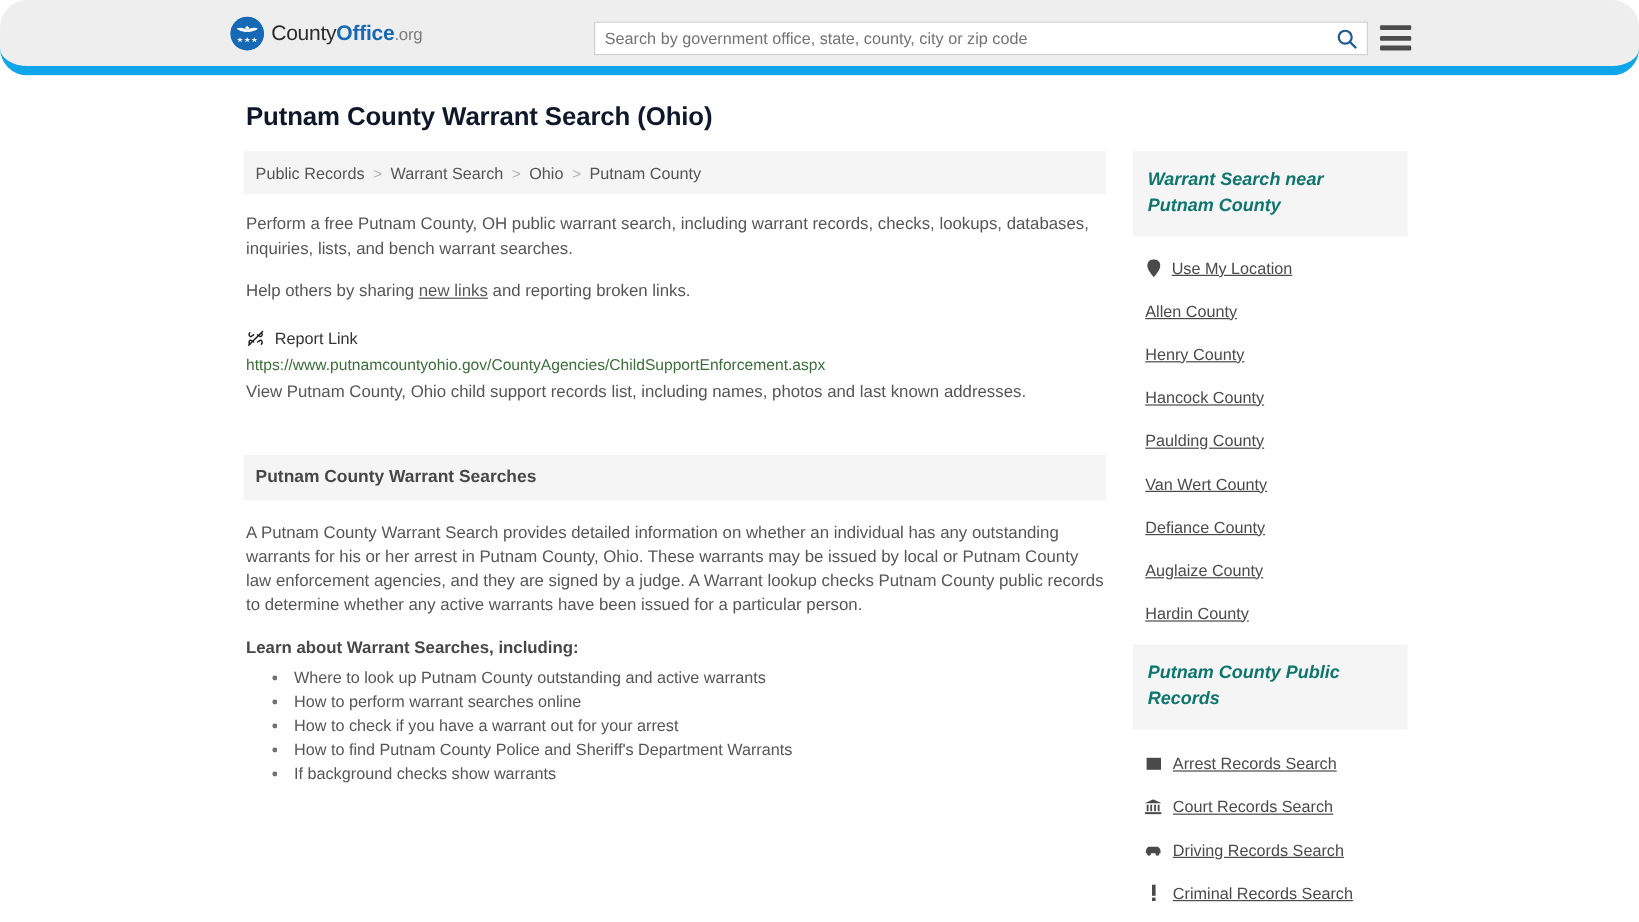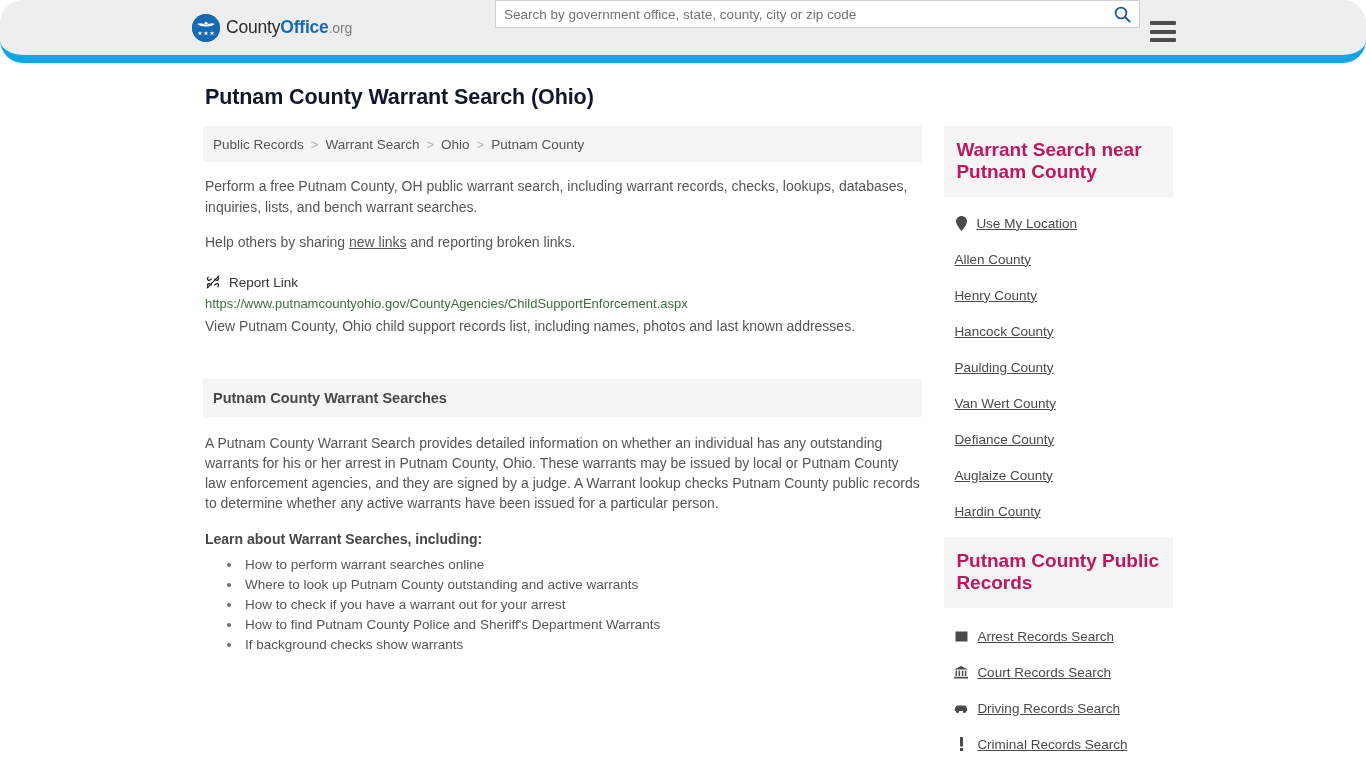--- a/index.html
+++ b/index.html
@@ -46,21 +46,21 @@
     letter-spacing: -0.2px;
     white-space: nowrap;
   }
   .logo-text .t1 { color: #2b2b2b; }
   .logo-text .t2 { color: #1669b4; font-weight: bold; }
   .logo-text .t3 { color: #7c7c7c; font-size: 14px; }
 
   .search-wrap {
     position: absolute;
     left: 495px;
-    top: 0;
+    top: 18px;
     width: 645px;
     height: 28px;
     background: #ffffff;
     border: 1px solid #d0d0d0;
     display: flex;
     align-items: center;
   }
   .search-input {
     flex: 1;
     border: none;
@@ -239,24 +239,25 @@
   }
 
   
   .side-box { margin-bottom: 8px; }
   .side-head {
     background: #f5f5f5;
     padding: 13px 12px 14px 12px;
   }
   .side-head h3 {
     margin: 0;
-    font-size: 19px;
+    font-size: 15px;
     font-weight: bold;
-    color: #be185d;
+    color: #0f766e;
     line-height: 22px;
+    font-style: italic;
   }
   .side-list { padding: 8px 0 0 10px; }
   .side-item {
     display: flex;
     align-items: center;
     gap: 8px;
     height: 36px;
   }
   .side-item a {
     font-size: 13.5px;
@@ -363,22 +364,22 @@
           <div class="result-desc">View Putnam County, Ohio child support records list, including names, photos and last known addresses.</div>
         </div>
 
         <div class="section-head">
           <h2>Putnam County Warrant Searches</h2>
         </div>
         <div class="section-body">
           <p>A Putnam County Warrant Search provides detailed information on whether an individual has any outstanding warrants for his or her arrest in Putnam County, Ohio. These warrants may be issued by local or Putnam County law enforcement agencies, and they are signed by a judge. A Warrant lookup checks Putnam County public records to determine whether any active warrants have been issued for a particular person.</p>
           <div class="learn-head">Learn about Warrant Searches, including:</div>
           <ul class="learn-list">
+            <li>Where to look up Putnam County outstanding and active warrants</li>
             <li>How to perform warrant searches online</li>
-            <li>Where to look up Putnam County outstanding and active warrants</li>
             <li>How to check if you have a warrant out for your arrest</li>
             <li>How to find Putnam County Police and Sheriff's Department Warrants</li>
             <li>If background checks show warrants</li>
           </ul>
         </div>
       </div>
 
       <div class="side-col">
 
         <div class="side-box">

